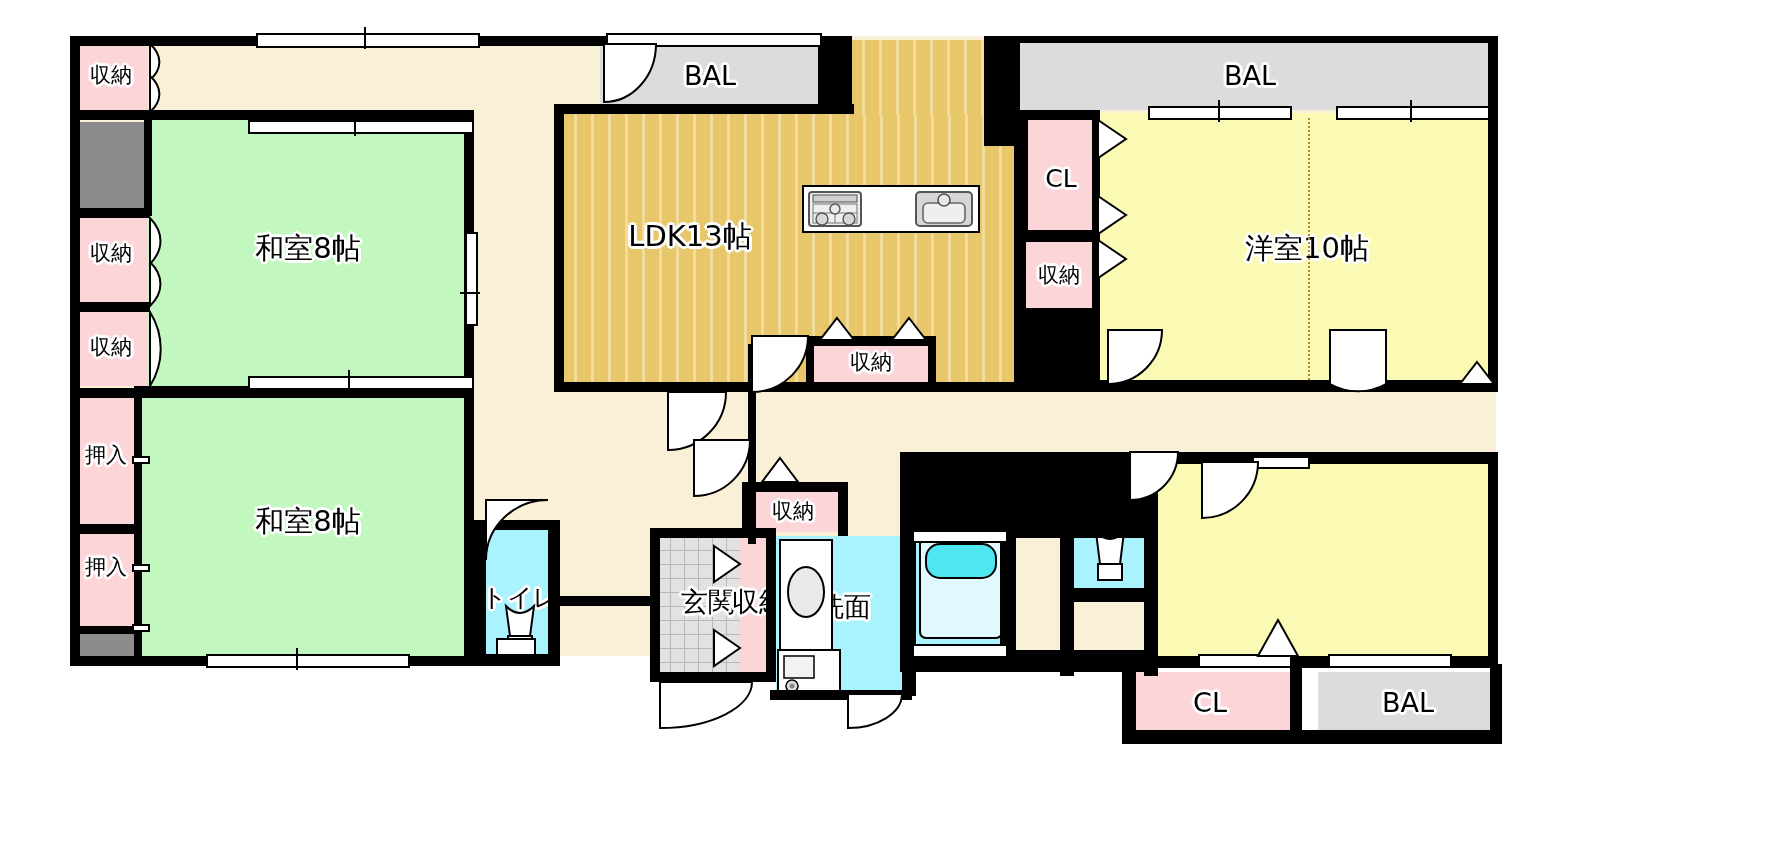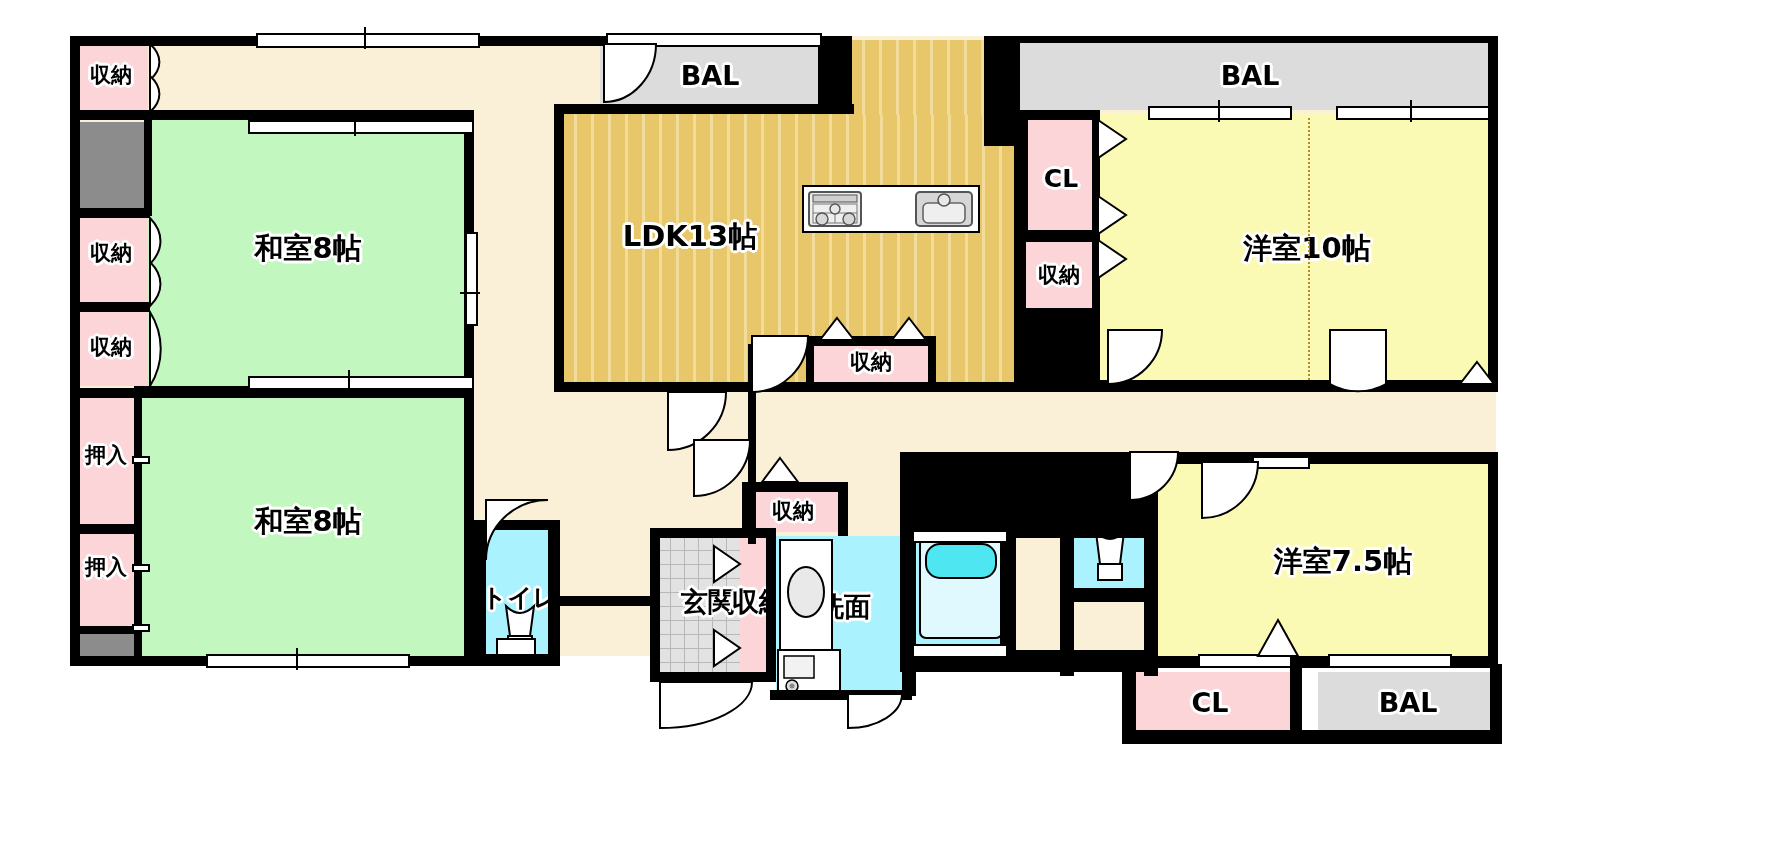--- a/index.html
+++ b/index.html
@@ -10,21 +10,21 @@
   .f-hall{background:#faf0d7;}
   .f-tatami{background:#c3f7c0;}
   .f-west{background:#fbfab4;}
   .f-closet{background:#fcd5d8;}
   .f-water{background:#aaf2fd;}
   .f-bal{background:#dcdcdc;}
   .f-gray{background:#8c8c8c;}
   .f-white{background:#ffffff;}
   .wall{background:#000000;}
   .lbl{position:absolute;display:flex;align-items:center;justify-content:center;
-       color:#000;font-weight:700;white-space:nowrap;
+       color:#000;font-weight:400;white-space:nowrap;
        font-family:"DejaVu Sans","Liberation Sans",sans-serif;
        text-shadow:
          2px 0 0 #fff,-2px 0 0 #fff,0 2px 0 #fff,0 -2px 0 #fff,
          2px 2px 0 #fff,-2px 2px 0 #fff,2px -2px 0 #fff,-2px -2px 0 #fff,
          3px 0 0 #fff,-3px 0 0 #fff,0 3px 0 #fff,0 -3px 0 #fff; text-align: center;}
   .lbl.sm{font-size:21px;}
   .lbl.md{font-size:25px;}
   .lbl.lg{font-size:27px;}
   .lbl.xl{font-size:29px;}
   .win{position:absolute;background:#fff;border:2px solid #000;}
@@ -99,21 +99,20 @@
   <div class="abs f-closet" style="left:74px;top:534px;width:64px;height:94px;"></div>
   <div class="lbl sm" style="left:72px;top:552px;width:68px;height:30px;">押入</div>
 
   <div class="abs f-gray" style="left:74px;top:632px;width:64px;height:28px;"></div>
 
   <div class="abs f-west" style="left:1100px;top:113px;width:396px;height:270px;"></div>
   <div class="lbl xl" style="left:1222px;top:232px;width:170px;height:34px;">洋室10帖</div>
   <div class="abs" style="left:1308px;top:118px;width:0;height:262px;border-left:2px dotted #b58b2a;"></div>
 
   <div class="abs f-west" style="left:1158px;top:462px;width:338px;height:198px;"></div>
-  <div class="lbl xl" style="left:1248px;top:545px;width:190px;height:34px;">洋室7.5帖</div>
 
   <div class="abs f-closet" style="left:1026px;top:118px;width:70px;height:112px;"></div>
   <div class="lbl md" style="left:1026px;top:163px;width:70px;height:30px;">CL</div>
 
   <div class="abs f-closet" style="left:1022px;top:242px;width:74px;height:72px;"></div>
   <div class="lbl sm" style="left:1022px;top:260px;width:74px;height:30px;">収納</div>
 
   <div class="abs f-closet" style="left:1130px;top:672px;width:160px;height:62px;"></div>
   <div class="lbl lg" style="left:1130px;top:682px;width:160px;height:40px;">CL</div>
 

